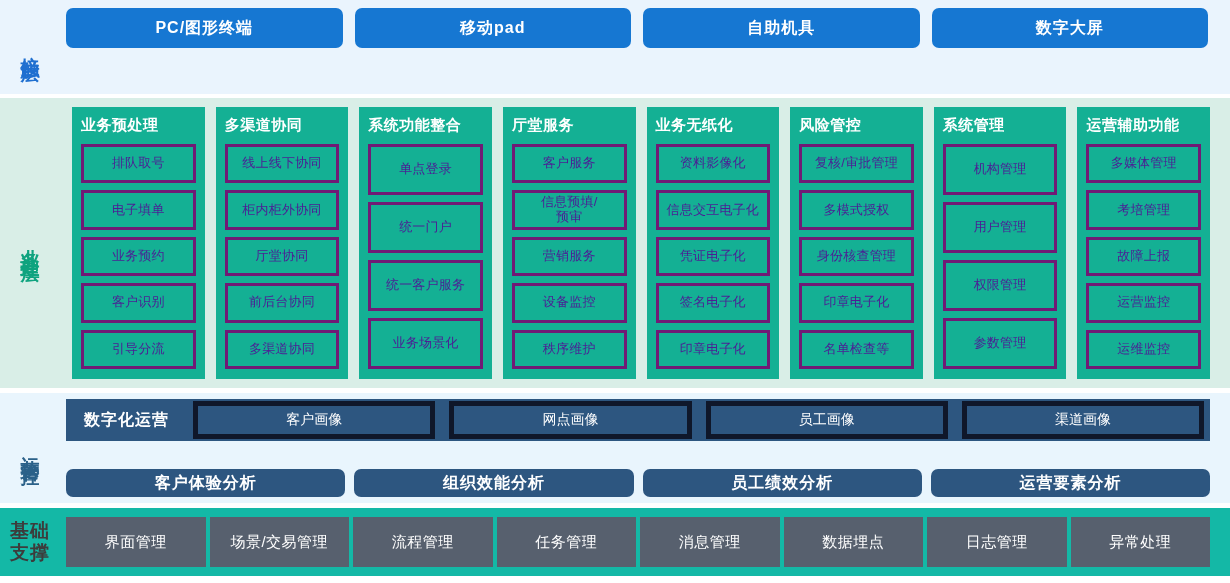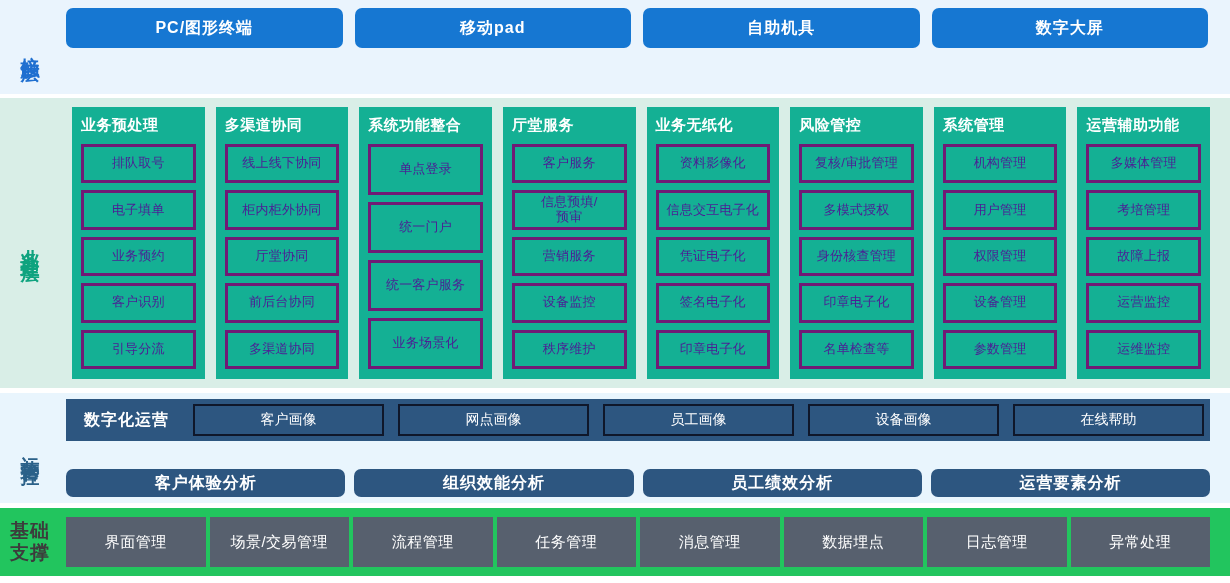--- a/index.html
+++ b/index.html
@@ -181,21 +181,21 @@
     color: #ffffff;
     font-size: 16px;
     font-weight: bold;
     white-space: nowrap;
     padding: 0 10px 0 12px;
     letter-spacing: 1px;
   }
   .portrait-item {
     flex: 1 1 0;
     height: 28px;
-    border: 2px solid #0f172a;
+    border: 5px solid #0f172a;
     color: #ffffff;
     font-size: 14px;
     display: flex;
     align-items: center;
     justify-content: center;
     white-space: nowrap;
   }
   .analysis-row {
     height: 28px;
     display: flex;
@@ -210,21 +210,21 @@
     font-weight: bold;
     display: flex;
     align-items: center;
     justify-content: center;
     letter-spacing: 1px;
   }
 
   
   #band-foundation {
     height: 68px;
-    background: #22c55e;
+    background: #14b8a6;
     margin-top: 5px;
   }
   #band-foundation .band-label {
     color: #3c3c3c;
   }
   #band-foundation .band-label .vtext {
     writing-mode: horizontal-tb;
     text-orientation: mixed;
     letter-spacing: 1px;
     line-height: 1.15;
@@ -326,21 +326,20 @@
         <div class="biz-item">身份核查管理</div>
         <div class="biz-item">印章电子化</div>
         <div class="biz-item">名单检查等</div>
       </div>
 
       <div class="biz-col">
         <div class="biz-col-title">系统管理</div>
         <div class="biz-item">机构管理</div>
         <div class="biz-item">用户管理</div>
         <div class="biz-item">权限管理</div>
-        <div class="biz-item">设备管理</div>
         <div class="biz-item">参数管理</div>
       </div>
 
       <div class="biz-col">
         <div class="biz-col-title">运营辅助功能</div>
         <div class="biz-item">多媒体管理</div>
         <div class="biz-item">考培管理</div>
         <div class="biz-item">故障上报</div>
         <div class="biz-item">运营监控</div>
         <div class="biz-item">运维监控</div>
@@ -352,22 +351,21 @@
   <div class="band" id="band-operation">
     <div class="band-label">
       <span class="vtext">运营管控</span>
     </div>
     <div class="band-body">
       <div class="digital-bar">
         <div class="digital-title">数字化运营</div>
         <div class="portrait-item">客户画像</div>
         <div class="portrait-item">网点画像</div>
         <div class="portrait-item">员工画像</div>
-        <div class="portrait-item">设备画像</div>
-        <div class="portrait-item">在线帮助</div>
+        <div class="portrait-item">渠道画像</div>
       </div>
       <div class="analysis-row">
         <div class="analysis-item">客户体验分析</div>
         <div class="analysis-item">组织效能分析</div>
         <div class="analysis-item">员工绩效分析</div>
         <div class="analysis-item">运营要素分析</div>
       </div>
     </div>
   </div>
 

